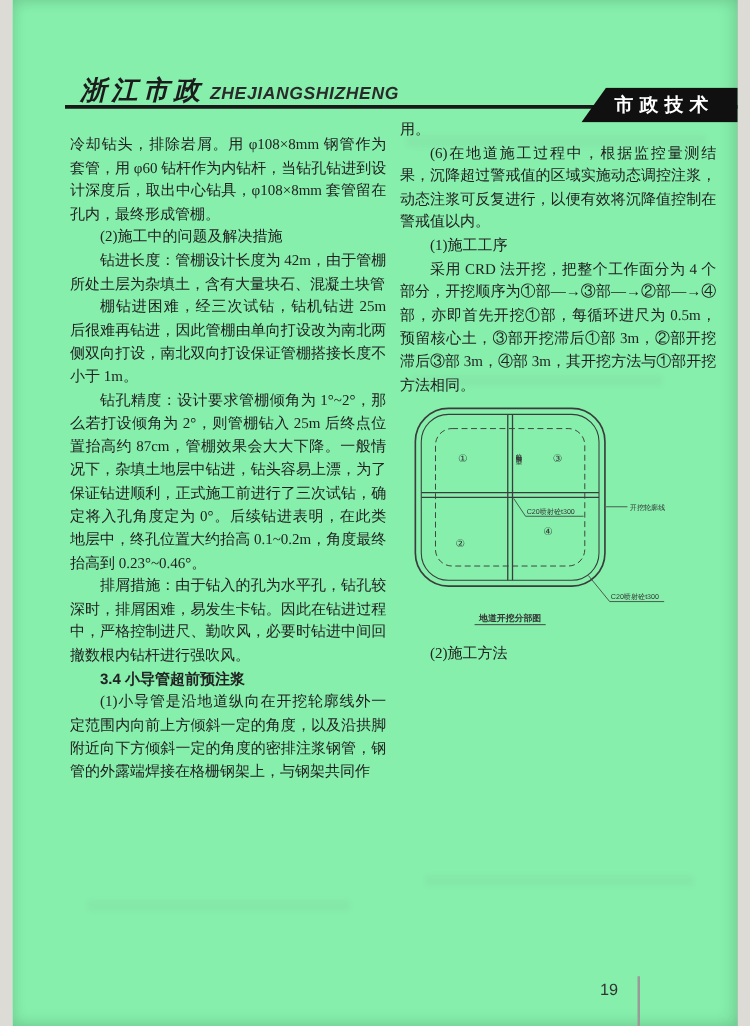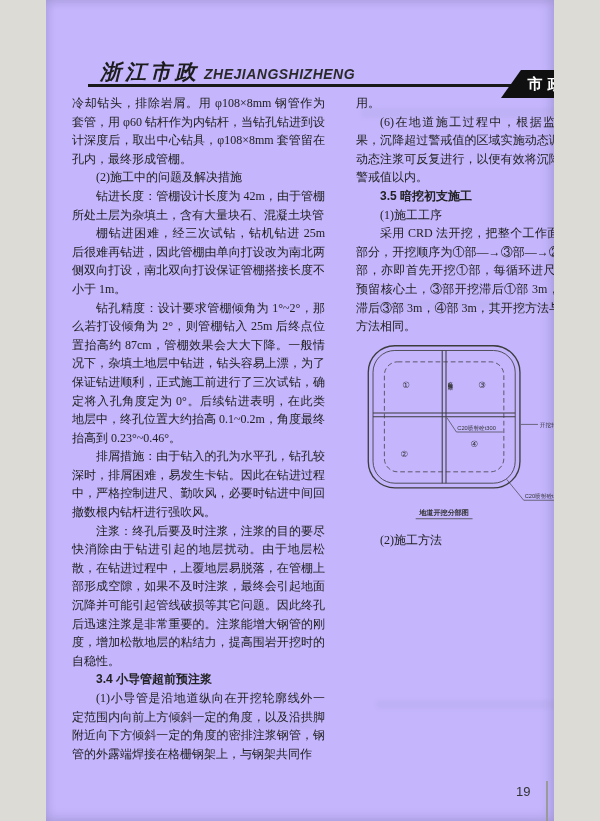--- a/index.html
+++ b/index.html
@@ -1,18 +1,18 @@
 <!DOCTYPE html>
 <html><head>
 <meta charset="utf-8">
 <style>
   html,body { margin:0; padding:0; background:#dddbd5; }
   .page {
-    position:relative; width:508px; height:821px; margin:0 auto;
-    background:#c4b5fd; overflow:hidden;
+    position:relative; width:580px; height:821px; margin:0 auto;
+    background:#86efac; overflow:hidden;
     font-family:"Liberation Serif","DejaVu Serif",serif; color:#222;
     box-shadow: inset -5px 0 12px rgba(0,0,0,.07),
                 inset 0 -5px 12px rgba(0,0,0,.05),
                 inset 4px 0 10px rgba(0,0,0,.04),
                 inset 0 4px 10px rgba(0,0,0,.04);
   }
   
   .header { position:absolute; left:0; top:0; width:100%; }
   .logo { position:absolute; left:54px; top:58px; white-space:nowrap; }
   .logo-cn { font-size:21px; font-weight:bold; font-style:italic; letter-spacing:4px; color:#1c1c1c; }
@@ -20,21 +20,21 @@
              font-family:"Liberation Sans","DejaVu Sans",sans-serif; color:#2a2a2a; }
   .header-rule { position:absolute; left:42px; top:84px; width:546px; height:2.5px; background:#191919; }
   .badge {
     position:absolute; left:455px; top:70px; width:133px; height:28px;
     background:#101010; color:#fff; display:flex; align-items:center; justify-content:center;
     font-family:"Liberation Sans","DejaVu Sans",sans-serif; font-weight:bold;
     font-size:15px; letter-spacing:5px; clip-path:polygon(15% 0,100% 0,100% 100%,0 100%);
   }
   
   .col { position:absolute; top:94px; width:253px; font-size:12px; line-height:18.6px; text-align:justify; }
-  .col-left { left:26px; }
+  .col-left { left:46px;margin-top:12px; }
   .col-right { left:310px; }
   .col p { margin:0; text-indent:2em; }
   .col p.cont { text-indent:0; }
   .col p.heading { font-weight:bold; font-family:"Liberation Sans","DejaVu Sans",sans-serif; }
   
   figure.diagram { margin:5px 0 3px 0; }
   .dgm-stroke { stroke:#3c3c3c; fill:none; }
   .dgm-text { fill:#333; font-family:"Liberation Sans","DejaVu Sans",sans-serif; }
   
   .pageno { position:absolute; left:470px; top:784px; font-size:13px; color:#333;
@@ -62,29 +62,27 @@
     <div class="badge">市政技术</div>
   </div>
 
   <div class="col col-left">
     <p class="cont">冷却钻头，排除岩屑。用 φ108×8mm 钢管作为套管，用 φ60 钻杆作为内钻杆，当钻孔钻进到设计深度后，取出中心钻具，φ108×8mm 套管留在孔内，最终形成管棚。</p>
     <p>(2)施工中的问题及解决措施</p>
     <p>钻进长度：管棚设计长度为 42m，由于管棚所处土层为杂填土，含有大量块石、混凝土块管</p>
     <p>棚钻进困难，经三次试钻，钻机钻进 25m 后很难再钻进，因此管棚由单向打设改为南北两侧双向打设，南北双向打设保证管棚搭接长度不小于 1m。</p>
     <p>钻孔精度：设计要求管棚倾角为 1°~2°，那么若打设倾角为 2°，则管棚钻入 25m 后终点位置抬高约 87cm，管棚效果会大大下降。一般情况下，杂填土地层中钻进，钻头容易上漂，为了保证钻进顺利，正式施工前进行了三次试钻，确定将入孔角度定为 0°。后续钻进表明，在此类地层中，终孔位置大约抬高 0.1~0.2m，角度最终抬高到 0.23°~0.46°。</p>
     <p>排屑措施：由于钻入的孔为水平孔，钻孔较深时，排屑困难，易发生卡钻。因此在钻进过程中，严格控制进尺、勤吹风，必要时钻进中间回撤数根内钻杆进行强吹风。</p>
-    <p>注浆：终孔后要及时注浆，注浆的目的要尽快消除由于钻进引起的地层扰动。由于地层松散，在钻进过程中，上覆地层易脱落，在管棚上部形成空隙，如果不及时注浆，最终会引起地面沉降并可能引起管线破损等其它问题。因此终孔后迅速注浆是非常重要的。注浆能增大钢管的刚度，增加松散地层的粘结力，提高围岩开挖时的自稳性。</p>
     <p class="heading">3.4 小导管超前预注浆</p>
     <p>(1)小导管是沿地道纵向在开挖轮廓线外一定范围内向前上方倾斜一定的角度，以及沿拱脚附近向下方倾斜一定的角度的密排注浆钢管，钢管的外露端焊接在格栅钢架上，与钢架共同作</p>
   </div>
 
   <div class="col col-right">
     <p class="cont">用。</p>
     <p>(6)在地道施工过程中，根据监控量测结果，沉降超过警戒值的区域实施动态调控注浆，动态注浆可反复进行，以便有效将沉降值控制在警戒值以内。</p>
-    <p class="heading">3.5 暗挖初支施工</p>
     <p>(1)施工工序</p>
     <p>采用 CRD 法开挖，把整个工作面分为 4 个部分，开挖顺序为①部—→③部—→②部—→④部，亦即首先开挖①部，每循环进尺为 0.5m，预留核心土，③部开挖滞后①部 3m，②部开挖滞后③部 3m，④部 3m，其开挖方法与①部开挖方法相同。</p>
 
     <figure class="diagram">
       <svg width="253" height="182" viewBox="0 0 253 192">
 
         <rect class="dgm-stroke" x="6" y="5" width="160" height="150" rx="28" stroke-width="1.4"></rect>
         <rect class="dgm-stroke" x="11" y="10" width="150" height="140" rx="23" stroke-width="0.9"></rect>
 
         <rect class="dgm-stroke" x="23" y="22" width="126" height="116" rx="14" stroke-width="0.8" stroke-dasharray="5 3"></rect>

